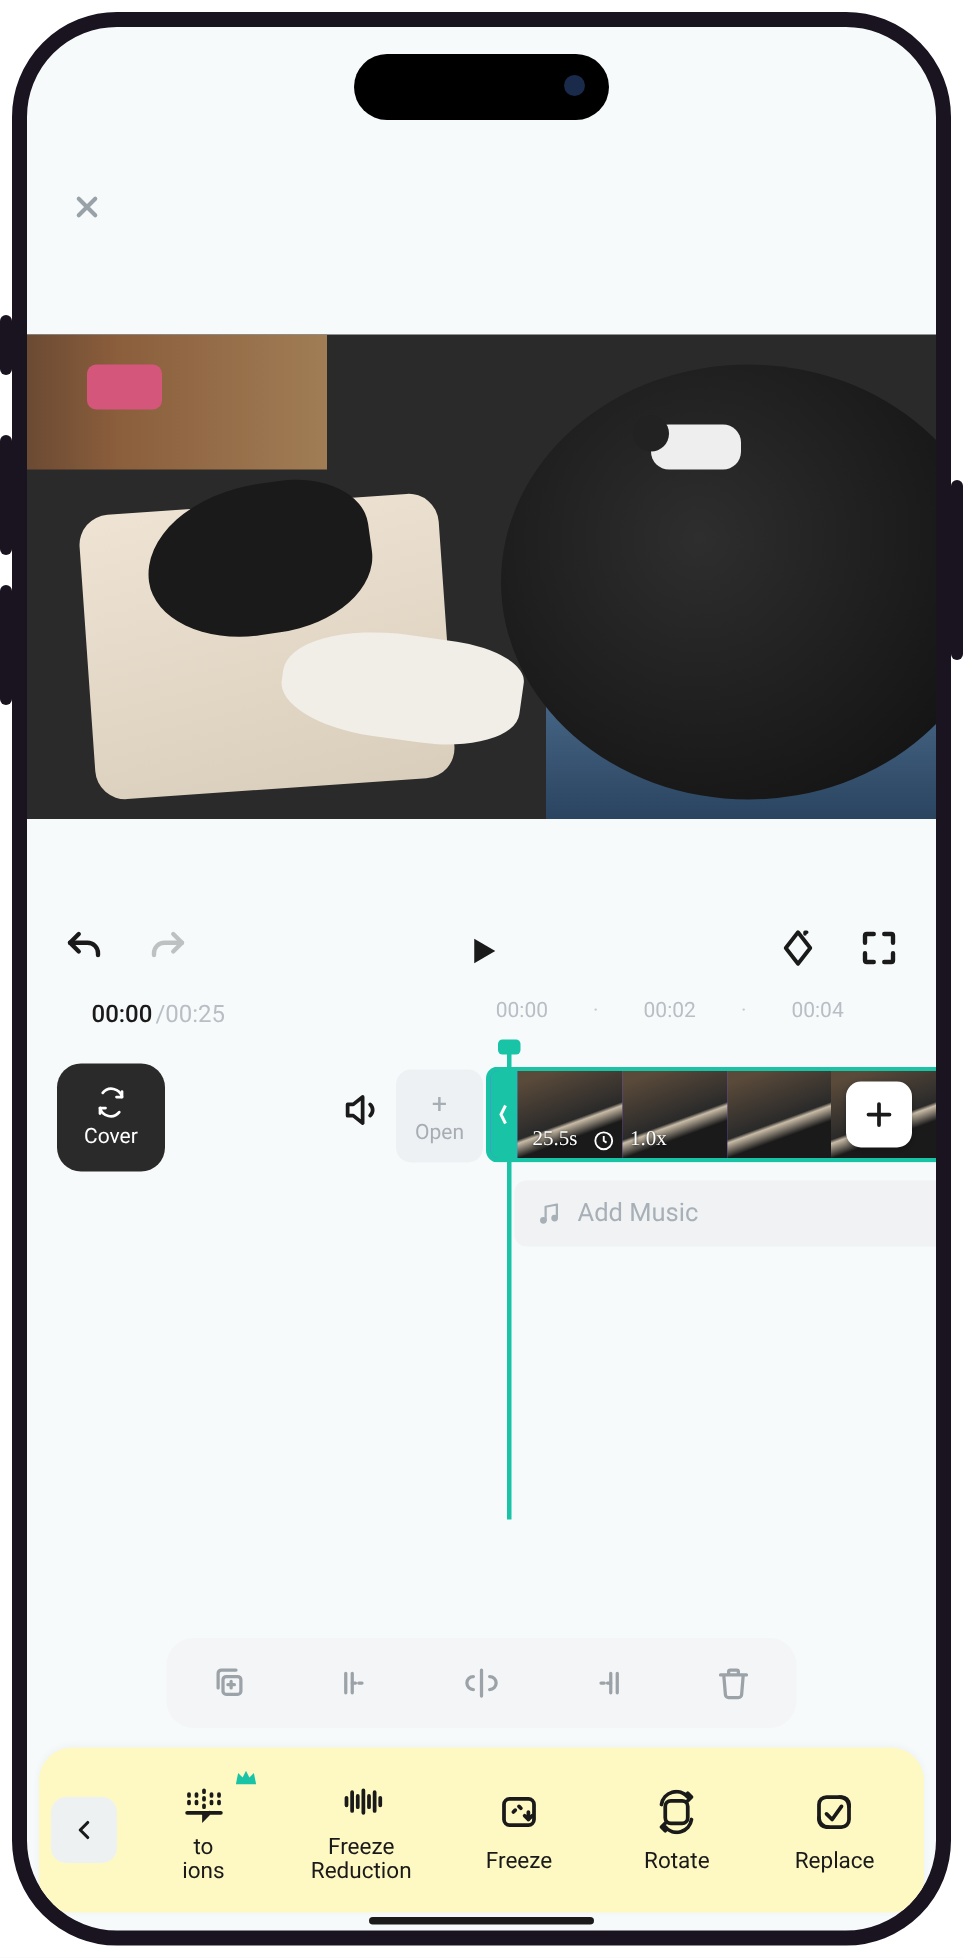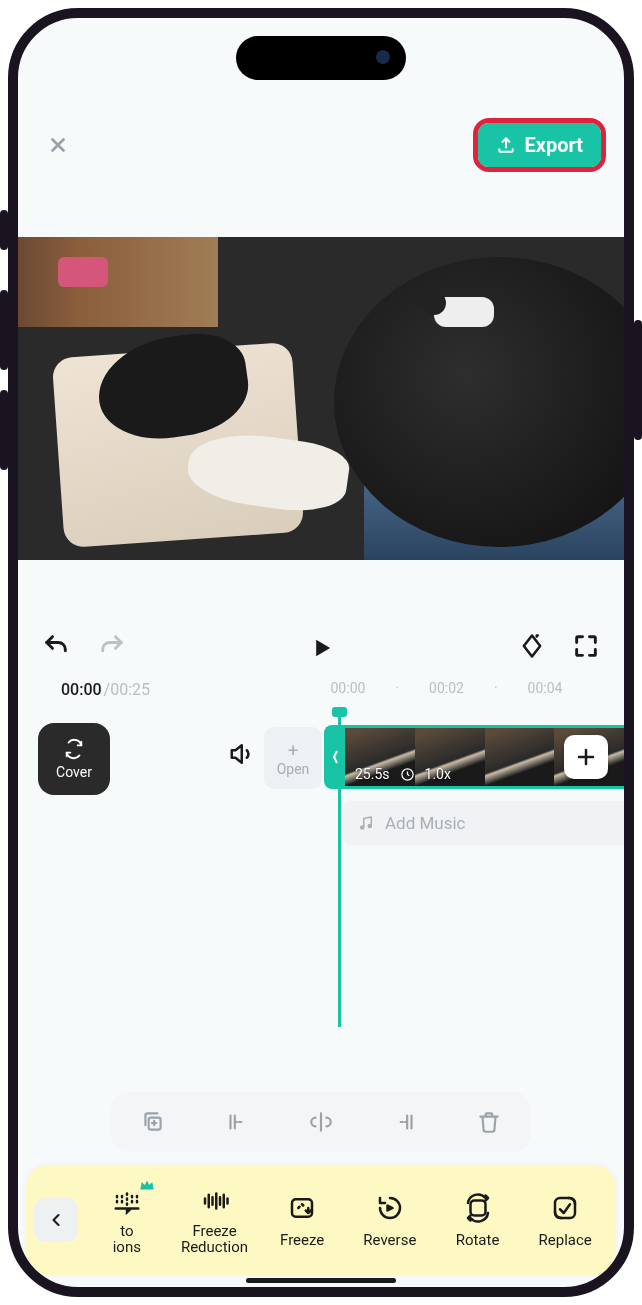--- a/index.html
+++ b/index.html
@@ -242,20 +242,21 @@
     left: 306px; top: 16px;
     right: 0;
     height: 64px;
     background: #8b5cf6;
     border: 3px solid #19c4a6;
     border-right: none;
     border-top-left-radius: 8px;
     border-bottom-left-radius: 8px;
     overflow: hidden;
     display: flex;
+    font-family: Liberation Serif, serif;
   }
   .clip-handle {
     width: 18px;
     background: #19c4a6;
     display: flex;
     align-items: center;
     justify-content: center;
     color: #fff;
   }
   .clip-thumbs {
@@ -400,28 +401,20 @@
   <div class="notch">
     <div class="notch-cam"></div>
   </div>
   <div class="screen">
 
     <div class="top-bar">
       <div class="close-btn">
         <svg width="22" height="22" viewBox="0 0 24 24" fill="none" stroke="currentColor" stroke-width="3" stroke-linecap="round">
             <path d="M6 6l12 12M18 6L6 18"></path>
           </svg>
-      </div>
-      <div class="export-wrap">
-        <div class="export-btn">
-          <svg width="20" height="20" viewBox="0 0 24 24" fill="none" stroke="currentColor" stroke-width="2.5" stroke-linecap="round" stroke-linejoin="round">
-              <path d="M12 15V4M8 8l4-4 4 4M4 17v2a1 1 0 001 1h14a1 1 0 001-1v-2"></path>
-            </svg>
-          <span>Export</span>
-        </div>
       </div>
     </div>
 
     <div class="preview-area">
       <div class="clutter"></div>
       <div class="floor"></div>
       <div class="beanbag"></div>
       <div class="smalldog"></div>
       <div class="bed"></div>
       <div class="dog1"></div>
@@ -603,30 +596,20 @@
         <div class="icon-slot">
           <svg width="30" height="30" viewBox="0 0 24 24" fill="none" stroke="currentColor" stroke-width="2" stroke-linecap="round" stroke-linejoin="round">
               <rect x="4" y="5" width="16" height="14" rx="3"></rect>
               <path d="M15 14l2 2 2-2M17 12v4" stroke-width="2"></path>
               <path d="M9 12l1-1M12 9l1 1" stroke="currentColor"></path>
             </svg>
         </div>
         <span>Freeze</span>
       </div>
 
-      <div class="tool-item">
-        <div class="icon-slot">
-          <svg width="30" height="30" viewBox="0 0 24 24" fill="none" stroke="currentColor" stroke-width="2" stroke-linecap="round" stroke-linejoin="round">
-              <path d="M4 12a8 8 0 108-8"></path>
-              <path d="M4 4v4h4"></path>
-              <path d="M14 12l-4-2v4z" fill="currentColor"></path>
-            </svg>
-        </div>
-        <span>Reverse</span>
-      </div>
 
       <div class="tool-item">
         <div class="icon-slot">
           <svg width="30" height="30" viewBox="0 0 24 24" fill="none" stroke="currentColor" stroke-width="2" stroke-linecap="round" stroke-linejoin="round">
               <rect x="6" y="6" width="12" height="12" rx="3"></rect>
               <path d="M4 8a8 8 0 0114-4M20 16a8 8 0 01-14 4"></path>
               <path d="M18 2l2 2-2 2M6 22l-2-2 2-2"></path>
             </svg>
         </div>
         <span>Rotate</span>

